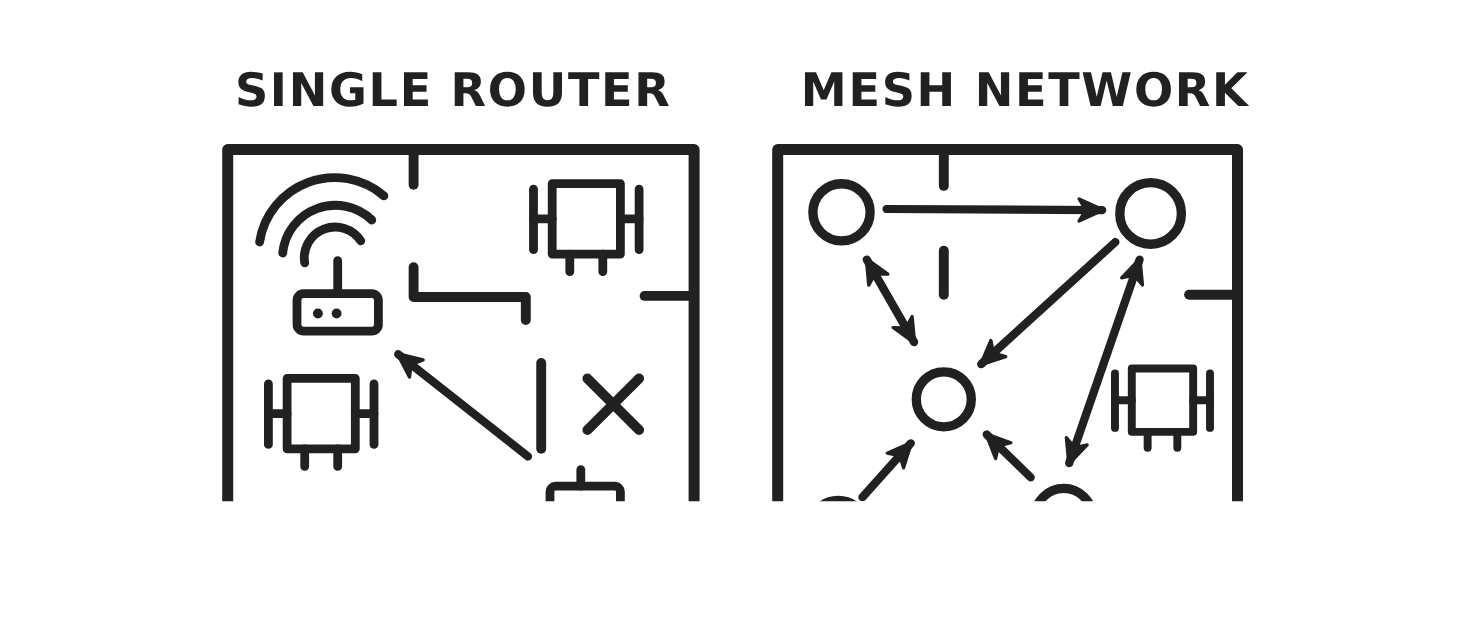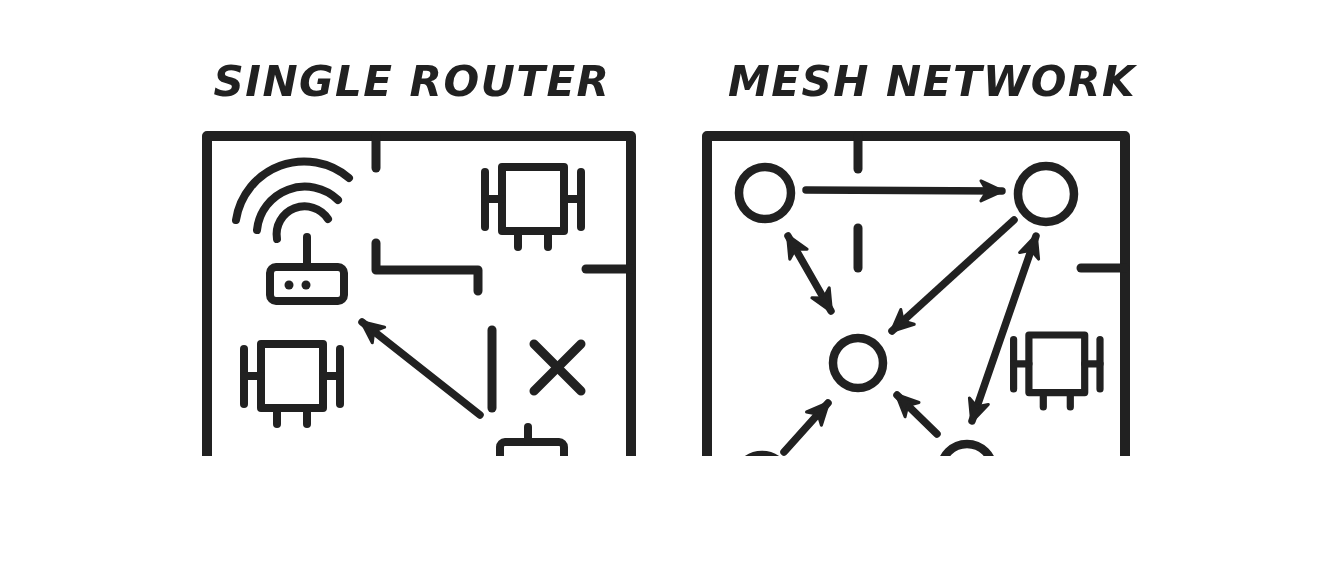--- a/index.html
+++ b/index.html
@@ -3,21 +3,20 @@
 <meta charset="utf-8">
 <style>
   html, body { margin: 0; padding: 0; background: #ffffff; }
   .canvas {
     position: relative;
     width: 1328px;
     height: 456px;
     background: #ffffff;
     overflow: hidden;
     font-family: "DejaVu Sans", sans-serif;
-    font-style: italic;
   }
   svg.scene { position: absolute; left: 0; top: 0; }
   .panel-title {
     font-family: "DejaVu Sans", sans-serif;
     font-weight: bold;
     font-size: 42px;
     letter-spacing: 1.5px;
     fill: #212121;
   }
   .stroke { stroke: #212121; fill: none; stroke-linecap: round; stroke-linejoin: round; }

